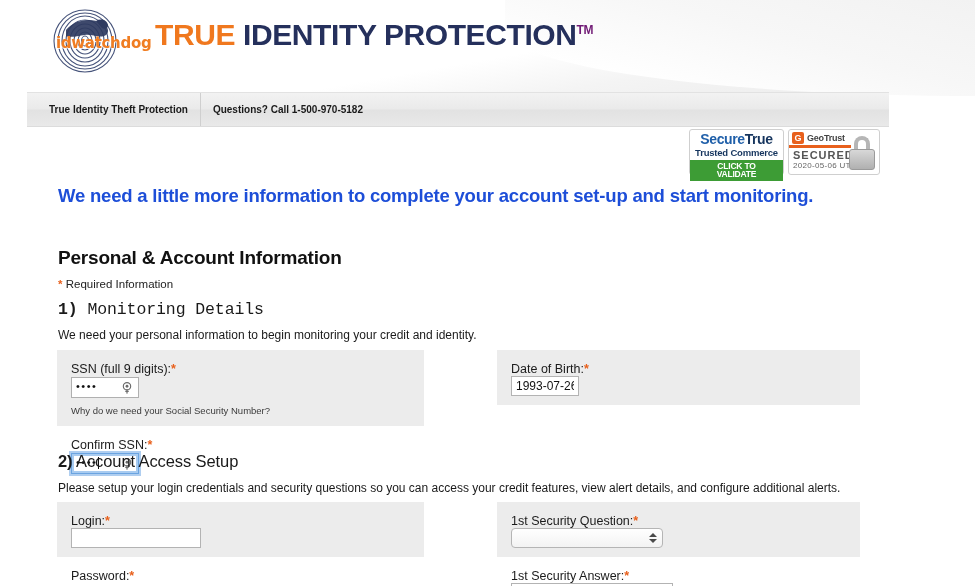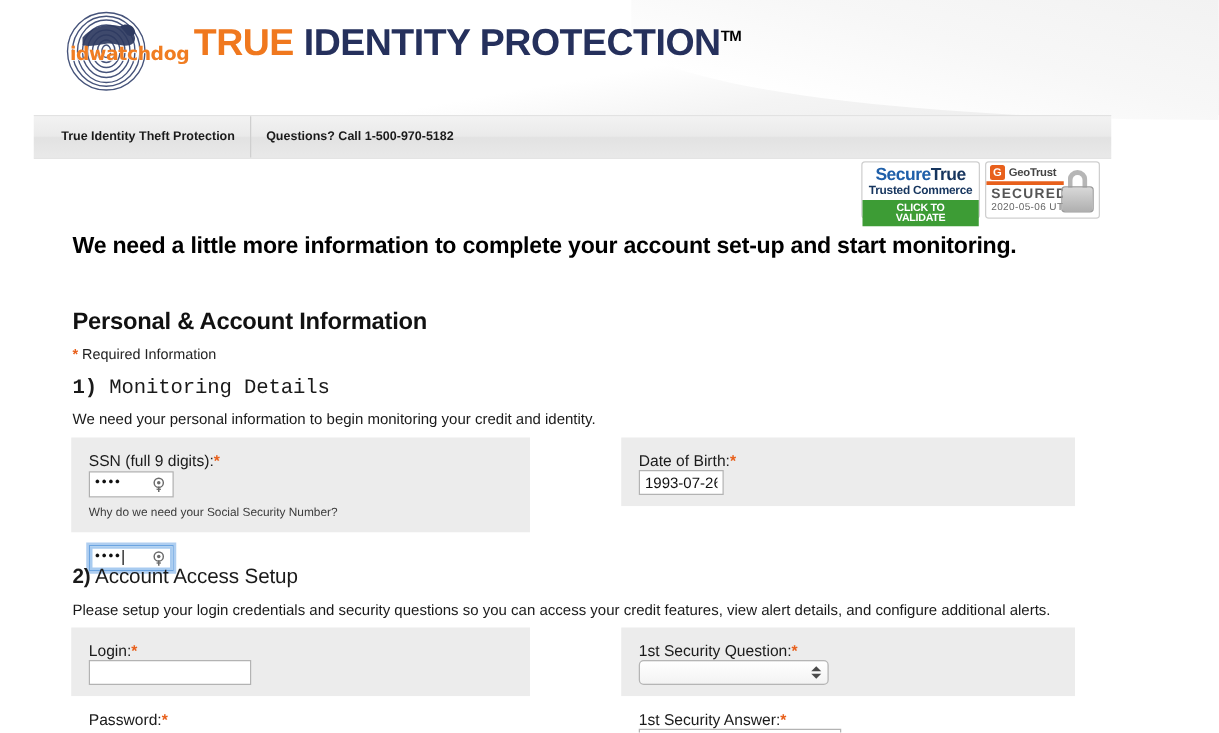--- a/index.html
+++ b/index.html
@@ -78,21 +78,21 @@
     font-weight: bold;
     letter-spacing: -0.4px;
     white-space: nowrap;
     font-family: "Liberation Sans", sans-serif;
   }
   .brand-true { color: #f0781e; }
   .brand-rest { color: #25305c; }
   .brand-tm {
     font-size: 12px;
     vertical-align: super;
-    color: #000000;
+    color: #701a75;
     font-weight: bold;
   }
 
   
   .navbar {
     position: absolute;
     left: 27px;
     top: 92px;
     width: 862px;
     height: 33px;
@@ -247,21 +247,21 @@
     left: 0; top: 0;
     width: 975px;
     z-index: 4;
   }
   .headline {
     position: absolute;
     left: 58px;
     top: 185px;
     font-size: 18.5px;
     font-weight: bold;
-    color: #000000;
+    color: #1d4ed8;
     letter-spacing: -0.2px;
     white-space: nowrap;
   }
   .section-title {
     position: absolute;
     left: 58px;
     top: 247px;
     font-size: 19px;
     font-weight: bold;
     color: #111111;
@@ -520,20 +520,23 @@
                 <rect x="7.3" y="9.4" width="1.4" height="5" fill="#6b6b6b"></rect>
                 <rect x="6" y="11.3" width="4" height="1.2" fill="#6b6b6b"></rect>
               </svg>
             </span>
           </div>
         </div>
         <div class="helper">Why do we need your Social Security Number?</div>
       </div>
     </div>
     <div class="form-row plain">
+      <div class="f-label">
+        <span>Confirm SSN:</span><span class="star">*</span>
+      </div>
       <div class="f-field">
         <div class="pw-wrap">
           <div class="pw-field w-ssn focused">
             <span class="pw-dots">••••</span>
               <span class="caret"></span>
             <span class="key-icon">
               <svg viewBox="0 0 16 16" width="14" height="14">
                 <circle cx="8" cy="6" r="4.2" fill="none" stroke="#6b6b6b" stroke-width="1.3"></circle>
                 <circle cx="8" cy="6" r="1.6" fill="#6b6b6b"></circle>
                 <rect x="7.3" y="9.4" width="1.4" height="5" fill="#6b6b6b"></rect>

